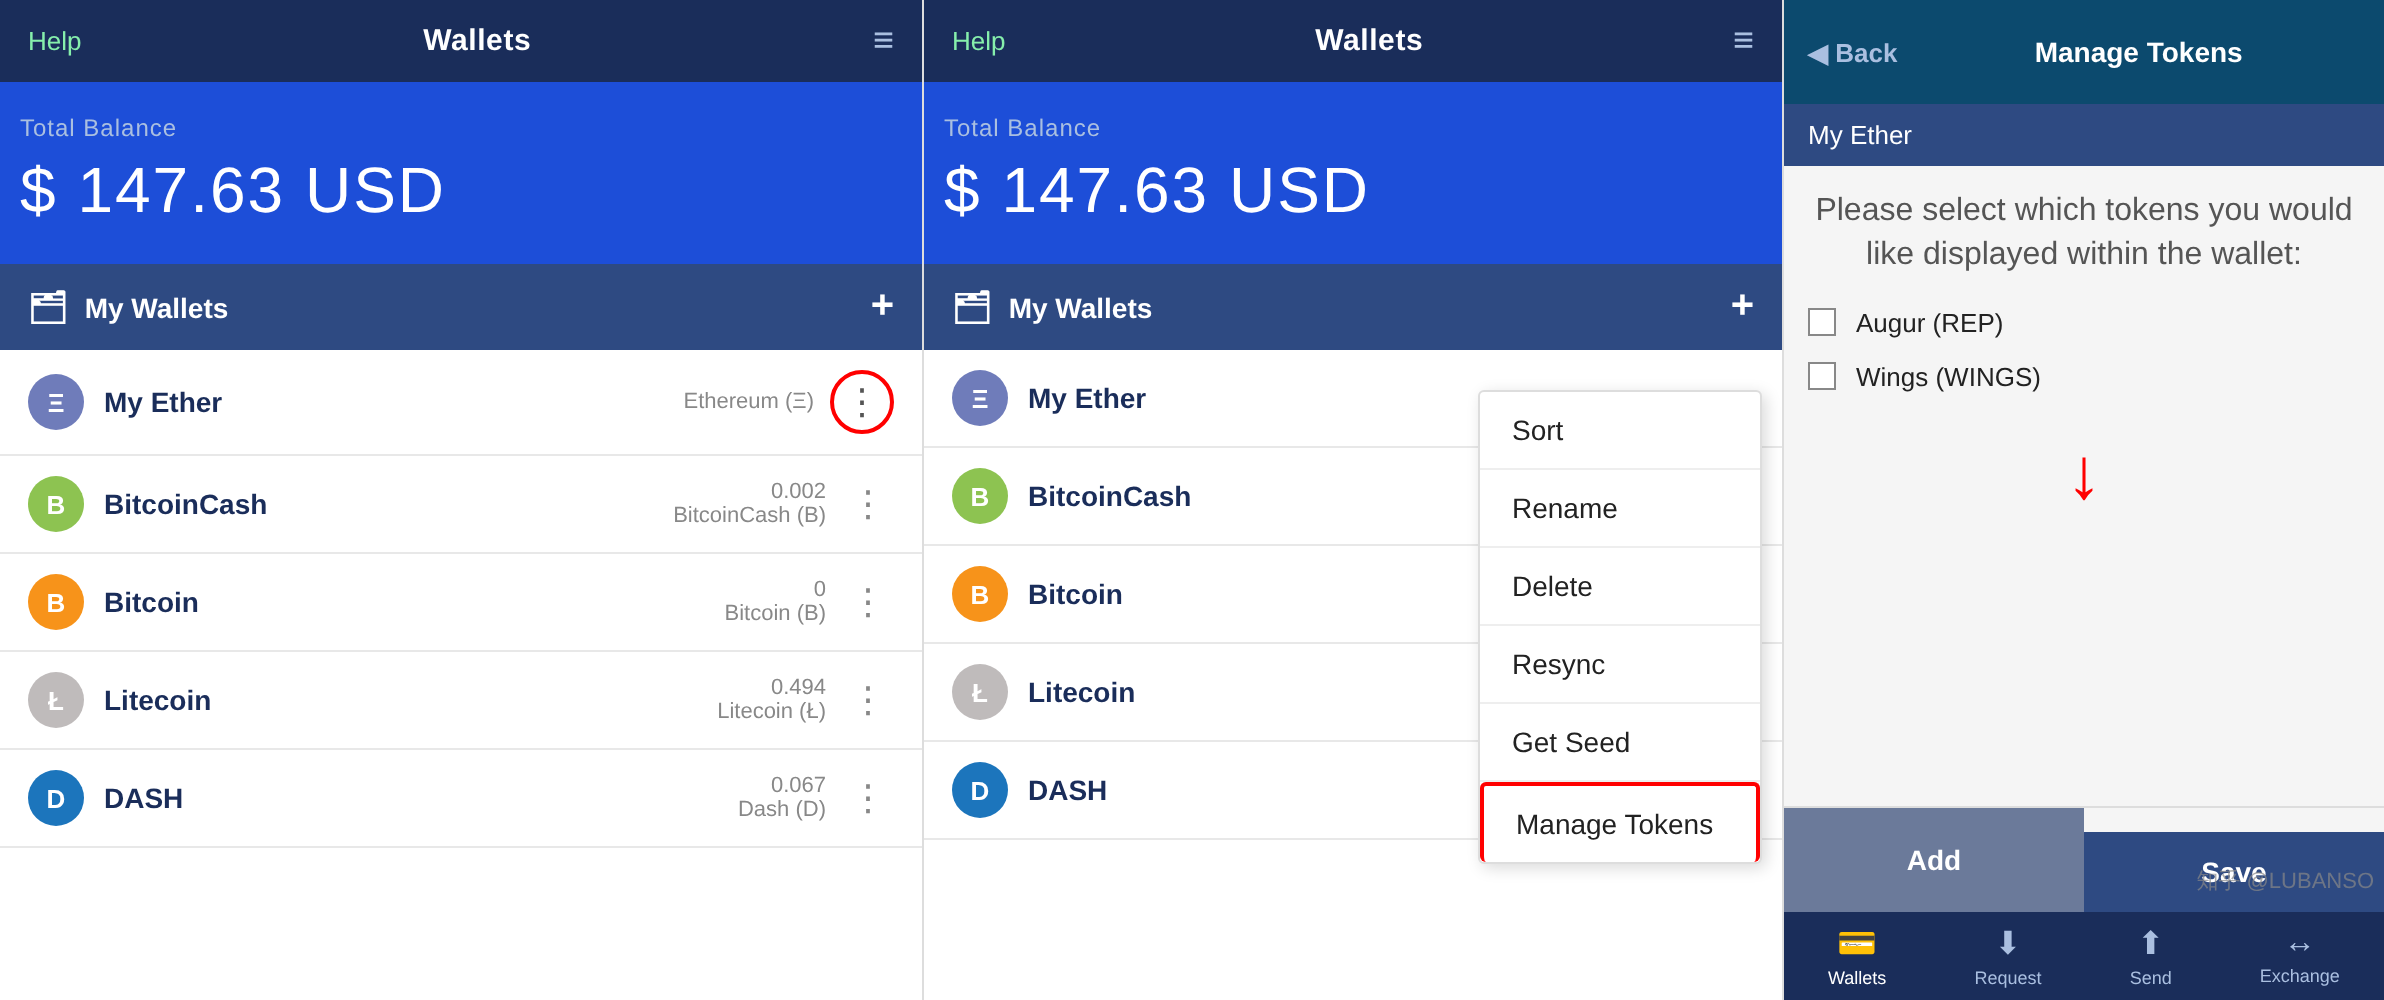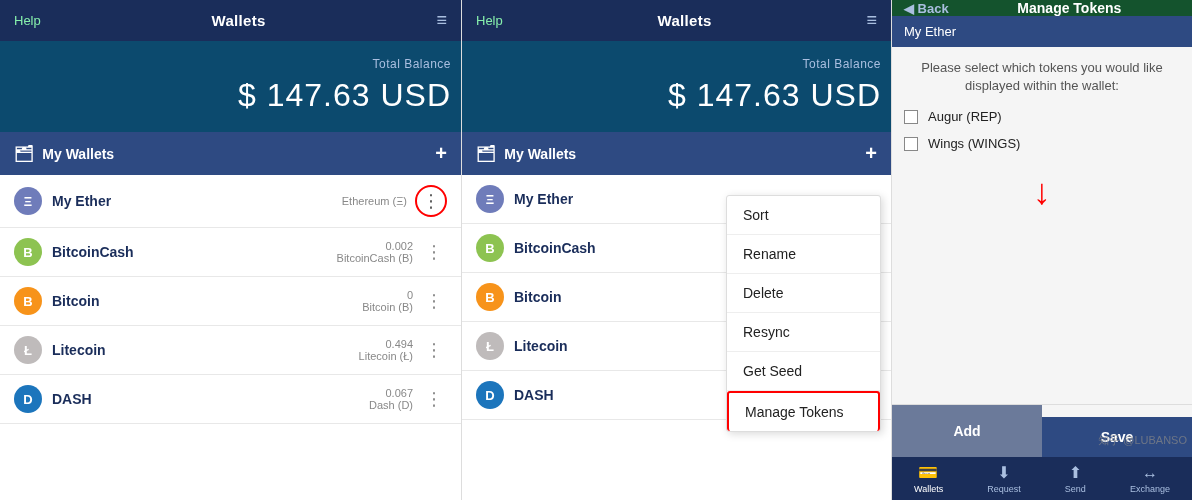--- a/index.html
+++ b/index.html
@@ -62,23 +62,23 @@
       color: #86efac;
     }
     .hamburger {
       font-size: 18px;
       color: #aabfe0;
       cursor: pointer;
     }
 
     
     .balance-section {
-      background: #0c4a6e;
-      color: #fff;
-      text-align: right;
+      background: #1d4ed8;
+      color: #fff;
+      text-align: left;
       padding: 16px 10px 18px;
     }
     .balance-label {
       font-size: 12px;
       color: #aabfe0;
       margin-bottom: 6px;
       letter-spacing: 0.5px;
     }
     .balance-amount {
       font-size: 32px;
@@ -174,46 +174,46 @@
     }
 
     
     .context-menu {
       position: absolute;
       right: 10px;
       top: 195px;
       background: #fff;
       border: 1px solid #ddd;
       border-radius: 3px;
-      width: 155px;
+      width: 142px;
       z-index: 10;
       box-shadow: 2px 2px 8px rgba(0,0,0,0.15);
     }
     .context-menu-item {
       padding: 11px 16px;
       font-size: 14px;
       color: #222;
       border-bottom: 1px solid #eee;
       cursor: pointer;
     }
     .context-menu-item:last-child {
       border-bottom: none;
     }
     .manage-tokens-item {
       border: 2px solid red;
       border-radius: 3px;
     }
 
     
     .right-header {
-      background: #14532d;
-      color: #fff;
-      display: flex;
-      align-items: center;
-      padding: 0 12px;
+      background: #0c4a6e;
+      color: #fff;
+      display: flex;
+      align-items: center;
+      padding: 18px 12px;
       font-size: 14px;
       font-weight: 600;
     }
     .right-header .back-btn {
       margin-right: 10px;
       font-size: 13px;
       color: #aabfe0;
       cursor: pointer;
     }
     .right-header .manage-title {
@@ -227,21 +227,21 @@
       color: #fff;
       padding: 8px 12px;
       font-size: 13px;
     }
 
     .right-body {
       padding: 12px;
       flex: 1;
     }
     .right-description {
-      font-size: 13px;
+      font-size: 16px;
       color: #555;
       text-align: center;
       margin-bottom: 14px;
       line-height: 1.4;
     }
     .token-item {
       display: flex;
       align-items: center;
       margin-bottom: 12px;
     }

